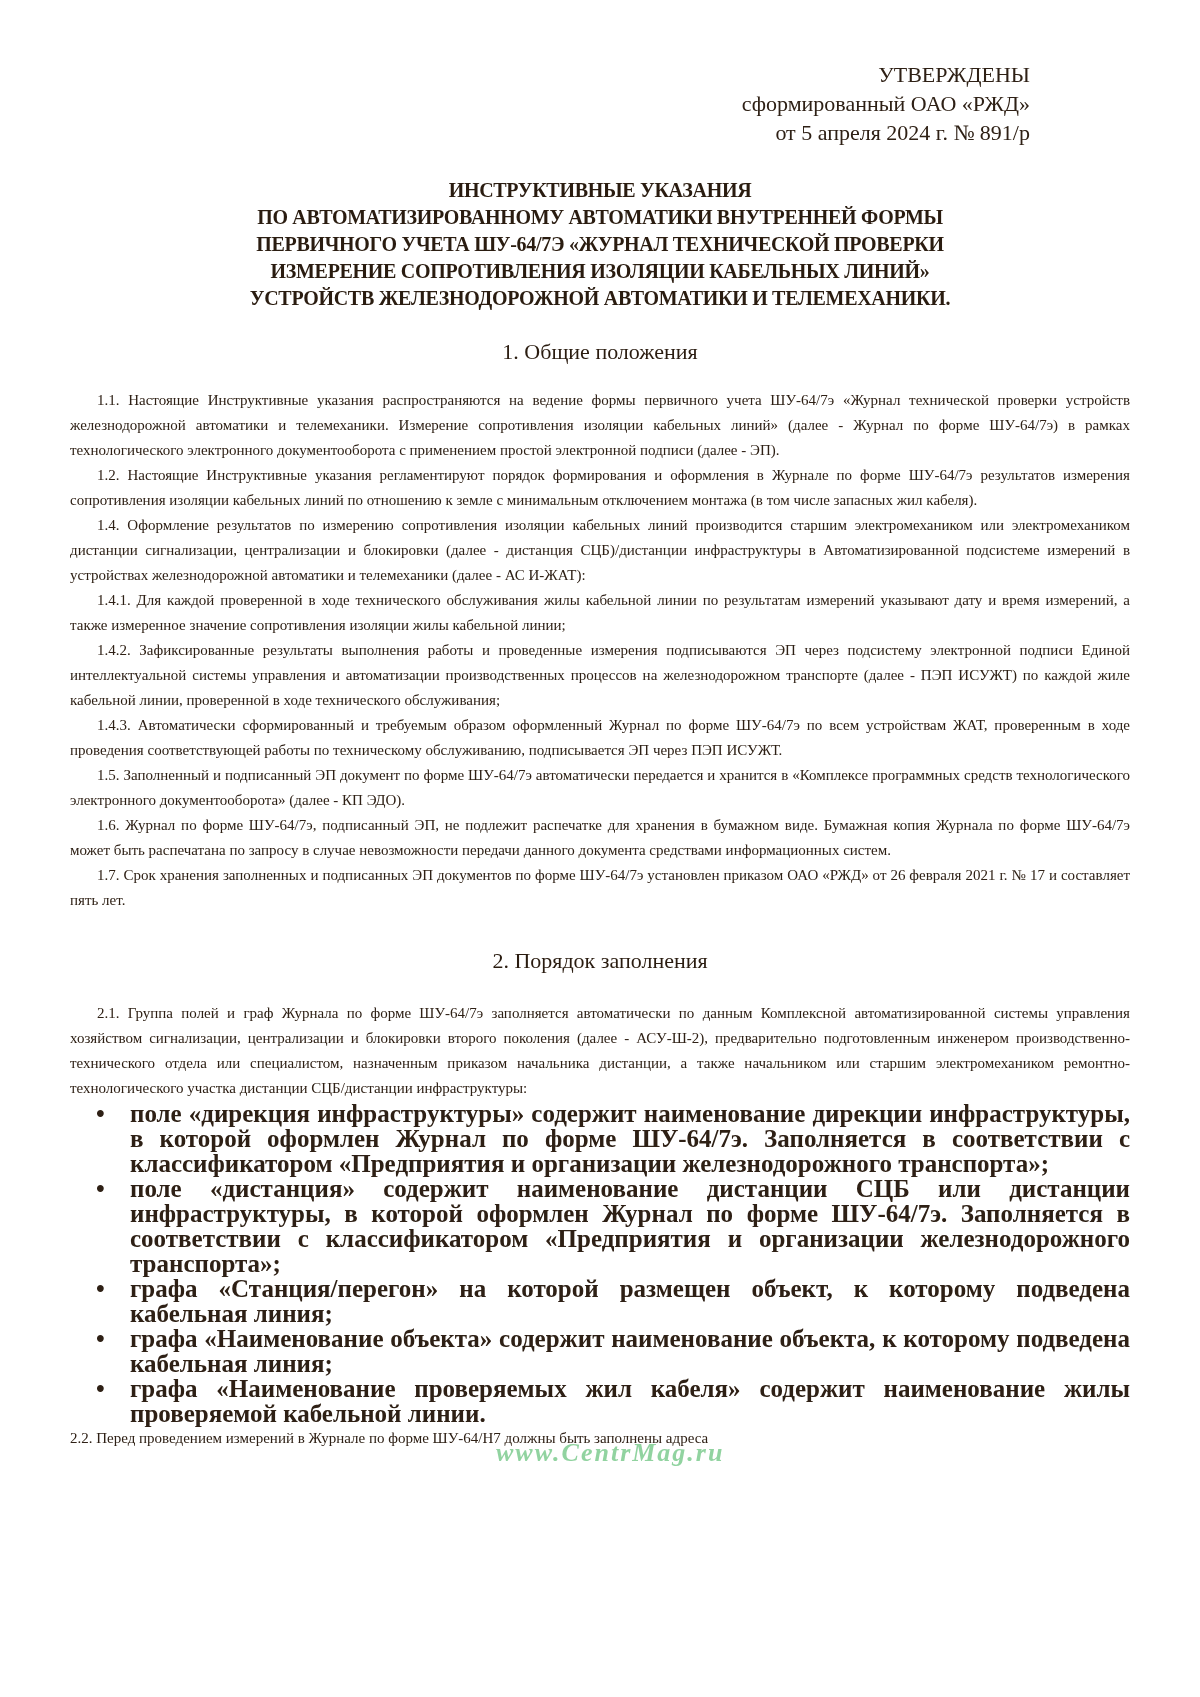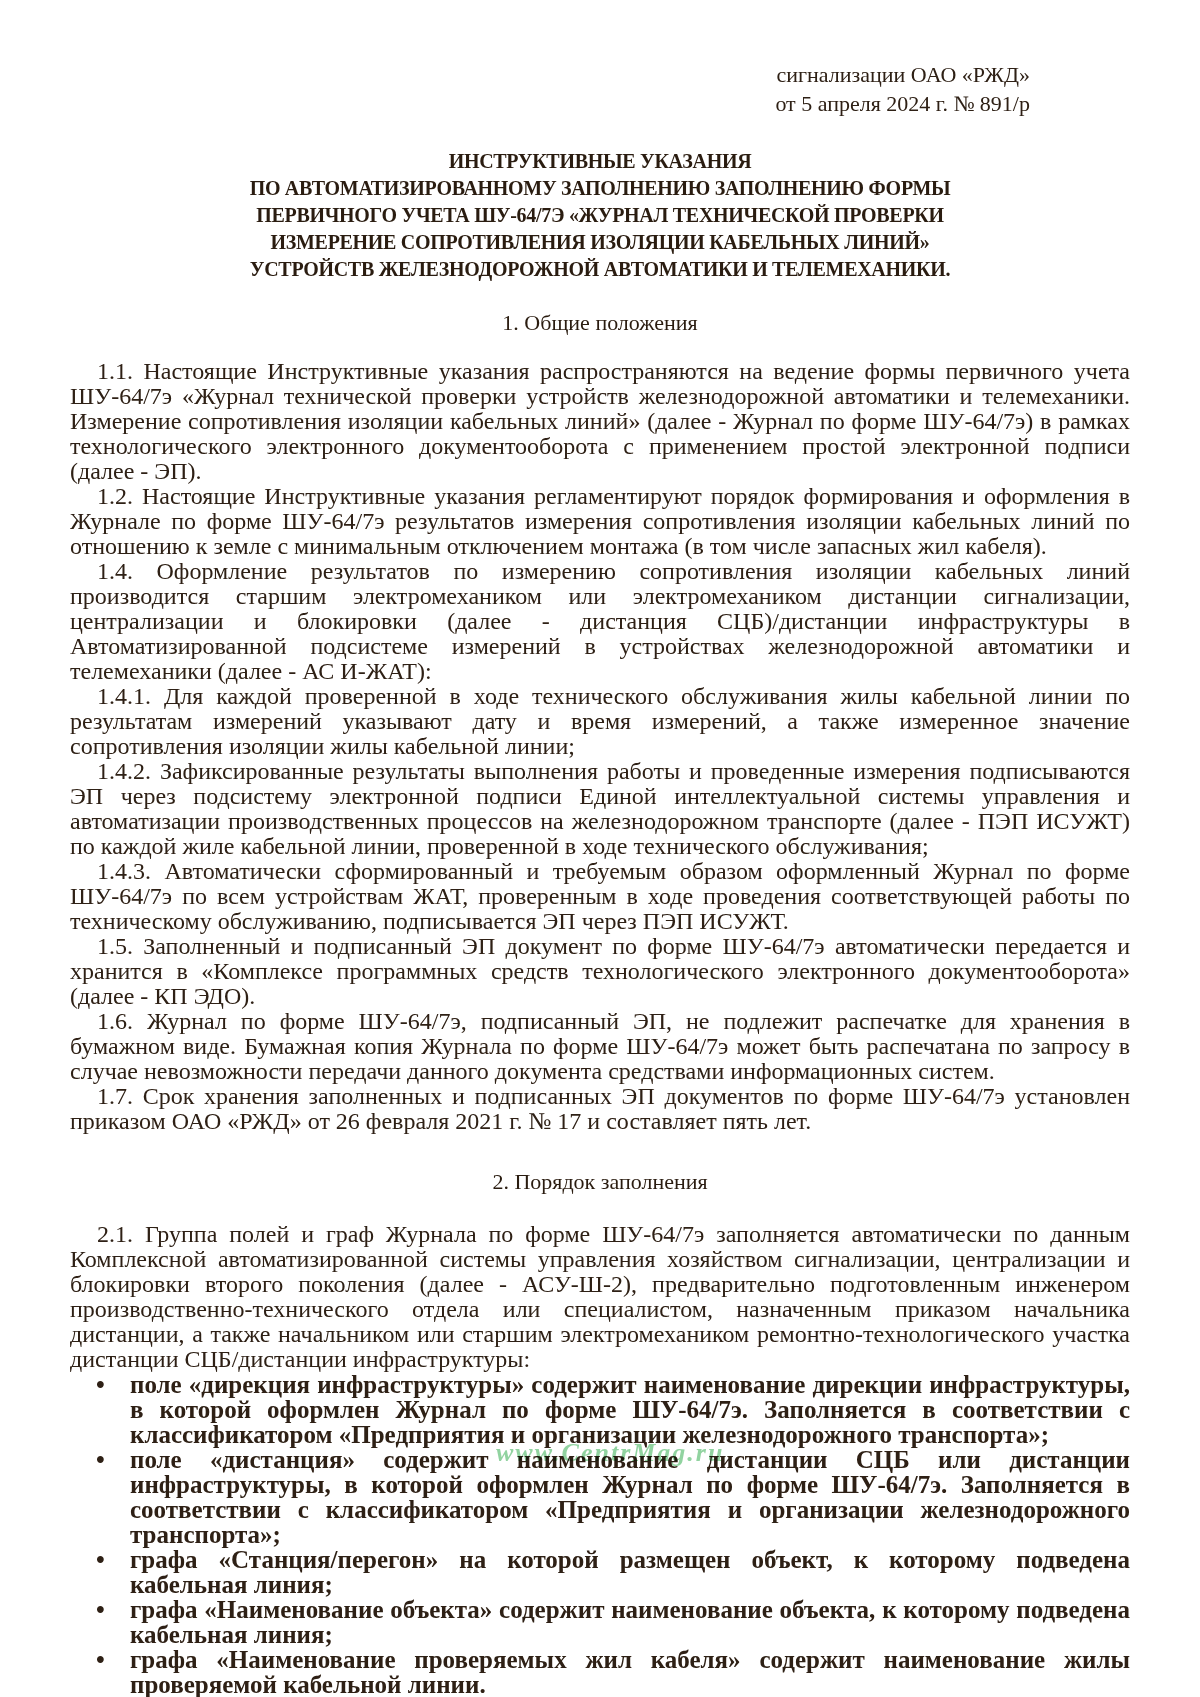--- a/index.html
+++ b/index.html
@@ -33,21 +33,21 @@
   .section-heading {
     text-align: center;
     font-weight: normal;
     font-size: 22px;
     line-height: 28px;
     margin: 26px 0 22px 0;
     color: #2a1c10;
   }
   .section-heading.second { margin-top: 34px; margin-bottom: 26px; }
   .para {
-    font-size: 24px;
+    font-size: 15px;
     line-height: 25px;
     text-align: justify;
     margin: 0;
   }
   .para.indent { text-indent: 27px; }
   .bullet-list {
     margin: 0;
     padding: 0 0 0 60px;
     list-style: none;
   }
@@ -77,27 +77,28 @@
     color: rgba(126, 203, 143, 0.85);
     white-space: nowrap;
   }
 </style>
 </head>
 <body>
 
 <div class="page">
 
   <div class="approval">
-    <div>сигнализации ОАО «РЖД»</div>
+    <div>УТВЕРЖДЕНЫ</div>
+    <div>сформированный ОАО «РЖД»</div>
     <div>от 5 апреля 2024 г. № 891/р</div>
   </div>
 
   <div class="doc-title">
     <div>ИНСТРУКТИВНЫЕ УКАЗАНИЯ</div>
-    <div>ПО АВТОМАТИЗИРОВАННОМУ ЗАПОЛНЕНИЮ ЗАПОЛНЕНИЮ ФОРМЫ</div>
+    <div>ПО АВТОМАТИЗИРОВАННОМУ АВТОМАТИКИ ВНУТРЕННЕЙ ФОРМЫ</div>
     <div>ПЕРВИЧНОГО УЧЕТА ШУ-64/7Э «ЖУРНАЛ ТЕХНИЧЕСКОЙ ПРОВЕРКИ</div>
     <div>ИЗМЕРЕНИЕ СОПРОТИВЛЕНИЯ ИЗОЛЯЦИИ КАБЕЛЬНЫХ ЛИНИЙ»</div>
     <div>УСТРОЙСТВ ЖЕЛЕЗНОДОРОЖНОЙ АВТОМАТИКИ И ТЕЛЕМЕХАНИКИ.</div>
   </div>
 
   <div class="section-heading">1. Общие положения</div>
 
   <p class="para indent">1.1. Настоящие Инструктивные указания распространяются на ведение формы первичного учета ШУ-64/7э «Журнал технической проверки устройств железнодорожной автоматики и телемеханики. Измерение сопротивления изоляции кабельных линий» (далее - Журнал по форме ШУ-64/7э) в рамках технологического электронного документооборота с применением простой электронной подписи (далее - ЭП).</p>
   <p class="para indent">1.2. Настоящие Инструктивные указания регламентируют порядок формирования и оформления в Журнале по форме ШУ-64/7э результатов измерения сопротивления изоляции кабельных линий по отношению к земле с минимальным отключением монтажа (в том числе запасных жил кабеля).</p>
   <p class="para indent">1.4. Оформление результатов по измерению сопротивления изоляции кабельных линий производится старшим электромехаником или электромехаником дистанции сигнализации, централизации и блокировки (далее - дистанция СЦБ)/дистанции инфраструктуры в Автоматизированной подсистеме измерений в устройствах железнодорожной автоматики и телемеханики (далее - АС И-ЖАТ):</p>

